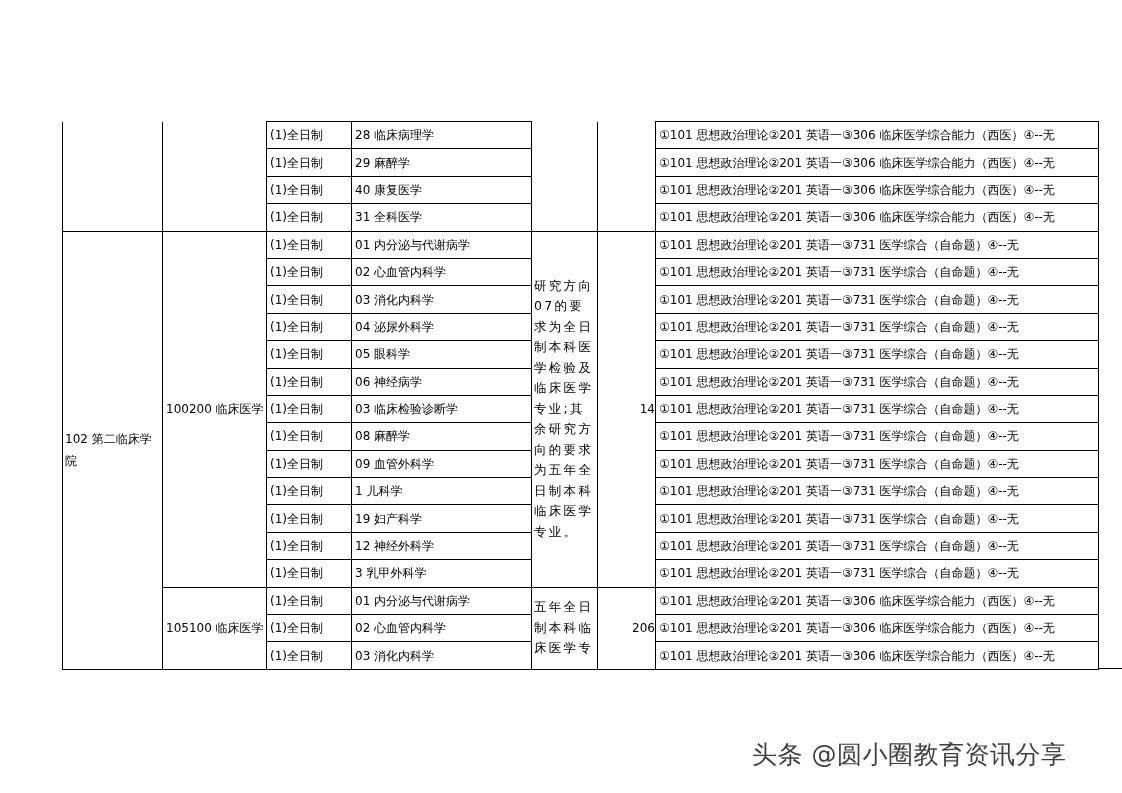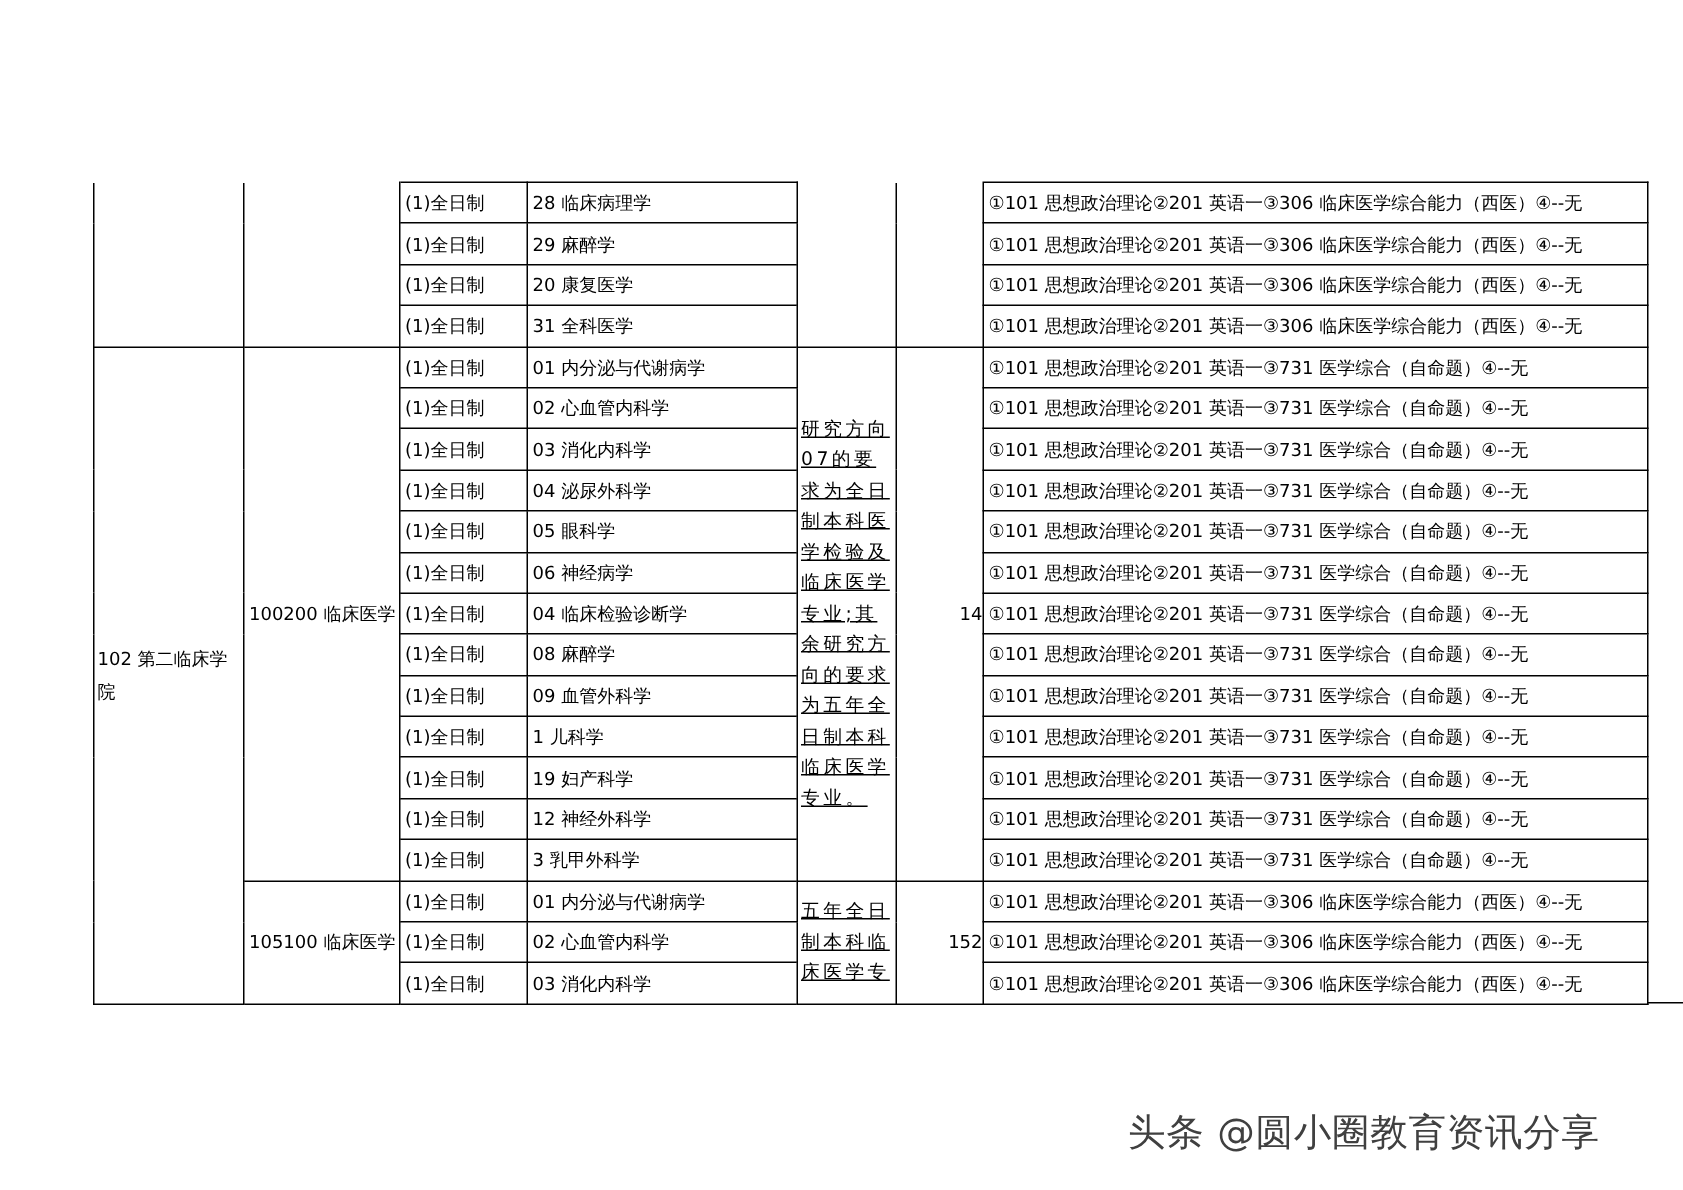--- a/index.html
+++ b/index.html
@@ -5,21 +5,21 @@
     html, body { margin: 0; padding: 0; background: #ffffff; }
     body { width: 1122px; height: 793px; position: relative; overflow: hidden;
       font-family: "DejaVu Sans", "Liberation Sans", sans-serif; color: #000; }
     .page { position: absolute; left: 0; top: 0; width: 1122px; height: 745px; background: #fff; }
     table.doc { position: absolute; left: 62px; top: 121px; border-collapse: collapse; table-layout: fixed; }
     table.doc td { border: 1px solid #000; padding: 0 0 0 3px; font-size: 12px; height: 26.4px;
       line-height: 14px; vertical-align: middle; white-space: nowrap; overflow: hidden; }
     table.doc td.nb-top { border-top: none; }
     table.doc td.num { text-align: right; padding: 0; }
     table.doc td.note { white-space: normal; font-size: 12.5px; line-height: 20.5px; letter-spacing: 2.3px;
-      vertical-align: middle; padding: 0 2px 0 2px; word-break: break-all; text-decoration: underline; }
+      vertical-align: middle; padding: 0 2px 0 2px; word-break: break-all; }
     table.doc td.dept { white-space: normal; vertical-align: middle; padding-left: 2px; line-height: 22px; }
     .bottom-ext { position: absolute; left: 1098px; top: 668px; width: 24px; height: 1px; background: #000; }
     .page-num { position: absolute; left: 0; width: 1122px; top: 700px; text-align: center;
       font-family: "Liberation Serif", "DejaVu Serif", serif; font-size: 12px; }
     .watermark { position: absolute; left: 752px; top: 738px; font-size: 25px; color: #404040;
       text-shadow: 1px 1px 0 #fff, -1px -1px 0 #fff, 1px -1px 0 #fff, -1px 1px 0 #fff, 0 0 2px #fff; letter-spacing: 0.5px; }
   </style>
 </head>
 <body>
 
@@ -45,21 +45,21 @@
         <td class="nb-top" rowspan="4"></td>
         <td>①101 思想政治理论②201 英语一③306 临床医学综合能力（西医）④--无</td>
       </tr>
       <tr>
         <td>(1)全日制</td>
         <td>29 麻醉学</td>
         <td>①101 思想政治理论②201 英语一③306 临床医学综合能力（西医）④--无</td>
       </tr>
       <tr>
         <td>(1)全日制</td>
-        <td>20 康复医学</td>
+        <td>40 康复医学</td>
         <td>①101 思想政治理论②201 英语一③306 临床医学综合能力（西医）④--无</td>
       </tr>
       <tr>
         <td>(1)全日制</td>
         <td>31 全科医学</td>
         <td>①101 思想政治理论②201 英语一③306 临床医学综合能力（西医）④--无</td>
       </tr>
 
       <tr>
         <td class="dept" rowspan="16">102 第二临床学院</td>
@@ -90,21 +90,21 @@
         <td>05 眼科学</td>
         <td>①101 思想政治理论②201 英语一③731 医学综合（自命题）④--无</td>
       </tr>
       <tr>
         <td>(1)全日制</td>
         <td>06 神经病学</td>
         <td>①101 思想政治理论②201 英语一③731 医学综合（自命题）④--无</td>
       </tr>
       <tr>
         <td>(1)全日制</td>
-        <td>04 临床检验诊断学</td>
+        <td>03 临床检验诊断学</td>
         <td>①101 思想政治理论②201 英语一③731 医学综合（自命题）④--无</td>
       </tr>
       <tr>
         <td>(1)全日制</td>
         <td>08 麻醉学</td>
         <td>①101 思想政治理论②201 英语一③731 医学综合（自命题）④--无</td>
       </tr>
       <tr>
         <td>(1)全日制</td>
         <td>09 血管外科学</td>
@@ -129,21 +129,21 @@
         <td>(1)全日制</td>
         <td>3 乳甲外科学</td>
         <td>①101 思想政治理论②201 英语一③731 医学综合（自命题）④--无</td>
       </tr>
 
       <tr>
         <td rowspan="3">105100 临床医学</td>
         <td>(1)全日制</td>
         <td>01 内分泌与代谢病学</td>
         <td class="note" rowspan="3">五年全日制本科临床医学专</td>
-        <td class="num" rowspan="3">152</td>
+        <td class="num" rowspan="3">206</td>
         <td>①101 思想政治理论②201 英语一③306 临床医学综合能力（西医）④--无</td>
       </tr>
       <tr>
         <td>(1)全日制</td>
         <td>02 心血管内科学</td>
         <td>①101 思想政治理论②201 英语一③306 临床医学综合能力（西医）④--无</td>
       </tr>
       <tr>
         <td>(1)全日制</td>
         <td>03 消化内科学</td>

